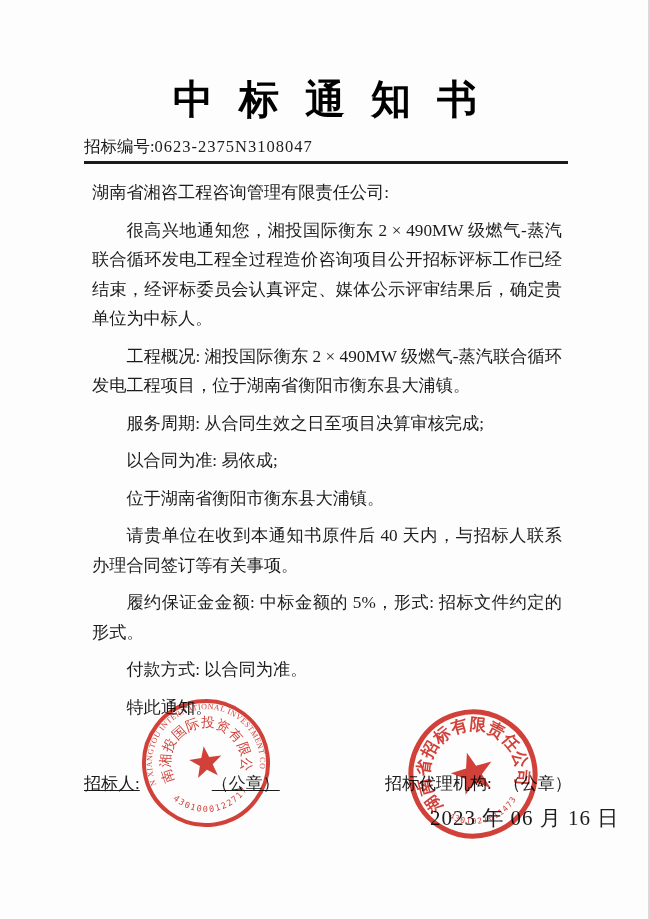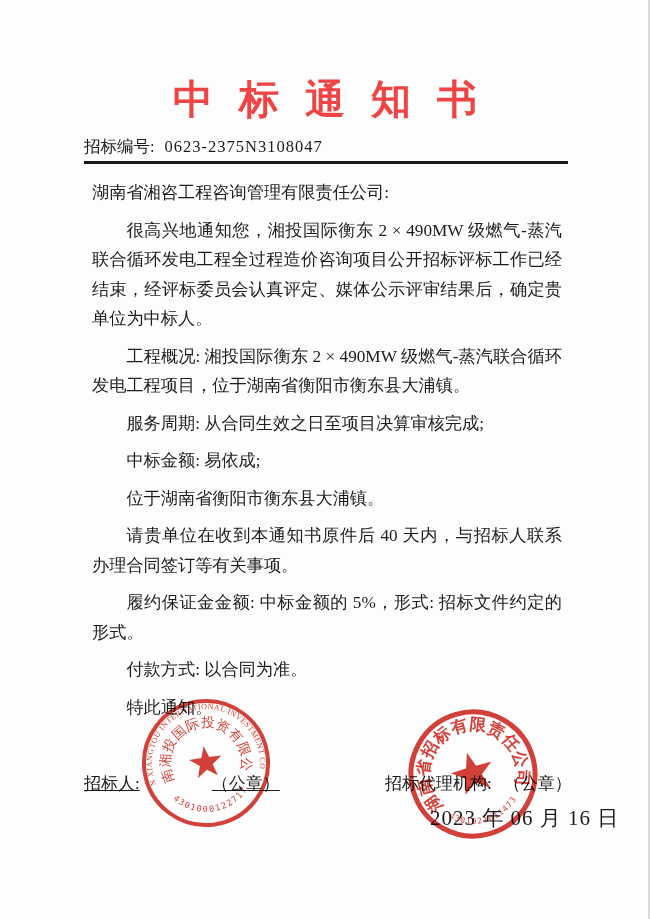--- a/index.html
+++ b/index.html
@@ -4,26 +4,26 @@
 <style>
   html,body{margin:0;padding:0;background:#ffffff;}
   .page{
     position:relative;width:650px;height:919px;background:#fdfdfd;overflow:hidden;
     font-family:"Liberation Serif","DejaVu Serif",serif;color:#1c1c1c;
   }
   .scan-edge{position:absolute;right:0;top:0;width:2px;height:919px;background:#d9d9d9;}
   
   .doc-title{
     position:absolute;left:0;top:72px;width:650px;text-align:center;
-    color:#ef4444;font-size:40px;font-weight:bold;letter-spacing:26px;padding-left:26px;
+    color:#000000;font-size:40px;font-weight:bold;letter-spacing:26px;padding-left:26px;
     box-sizing:border-box;white-space:nowrap;
   }
   
   .bid-row{position:absolute;left:84px;top:136px;font-size:16.5px;white-space:nowrap;}
-  .bid-row .val{margin-left:10px;letter-spacing:1px;}
+  .bid-row .val{letter-spacing:1px;}
   .head-rule{position:absolute;left:84px;top:161px;width:484px;height:3px;background:#1b1b1b;}
   
   .body{position:absolute;left:84px;top:170px;width:486px;font-size:17.2px;line-height:29.5px;text-align:justify;}
   .body p{margin:8px;}
   .body p.ind{text-indent:2em;}
   
   .amount{display:flex;align-items:flex-start;margin:4px 0 5px 0;}
   .amt-label{display:inline-block;margin-left:2em;width:82px;line-height:25px;flex:none;}
   .redactions{display:flex;flex-direction:column;gap:9px;margin-left:34px;}
   .rbox{width:227px;background:#050505;}
@@ -58,21 +58,21 @@
 
   <div class="head-rule"></div>
 
   <div class="body">
     <p>湖南省湘咨工程咨询管理有限责任公司:</p>
     <p class="ind">很高兴地通知您，湘投国际衡东 2 × 490MW 级燃气-蒸汽联合循环发电工程全过程造价咨询项目公开招标评标工作已经结束，经评标委员会认真评定、媒体公示评审结果后，确定贵单位为中标人。</p>
     <p class="ind">工程概况: 湘投国际衡东 2 × 490MW 级燃气-蒸汽联合循环发电工程项目，位于湖南省衡阳市衡东县大浦镇。</p>
 
 
     <p class="ind">服务周期: 从合同生效之日至项目决算审核完成;</p>
-    <p class="ind">中标金额: 易依成;</p>
+    <p class="ind">以合同为准: 易依成;</p>
     <p class="ind">位于湖南省衡阳市衡东县大浦镇。</p>
     <p class="ind">请贵单位在收到本通知书原件后 40 天内，与招标人联系办理合同签订等有关事项。</p>
     <p class="ind">履约保证金金额: 中标金额的 5%，形式: 招标文件约定的形式。</p>
     <p class="ind">付款方式: 以合同为准。</p>
     <p class="ind">特此通知。</p>
   </div>
 
   <div class="sig sig-left">
     <span>招标人:</span><span class="note">（公章）</span>
   </div>

